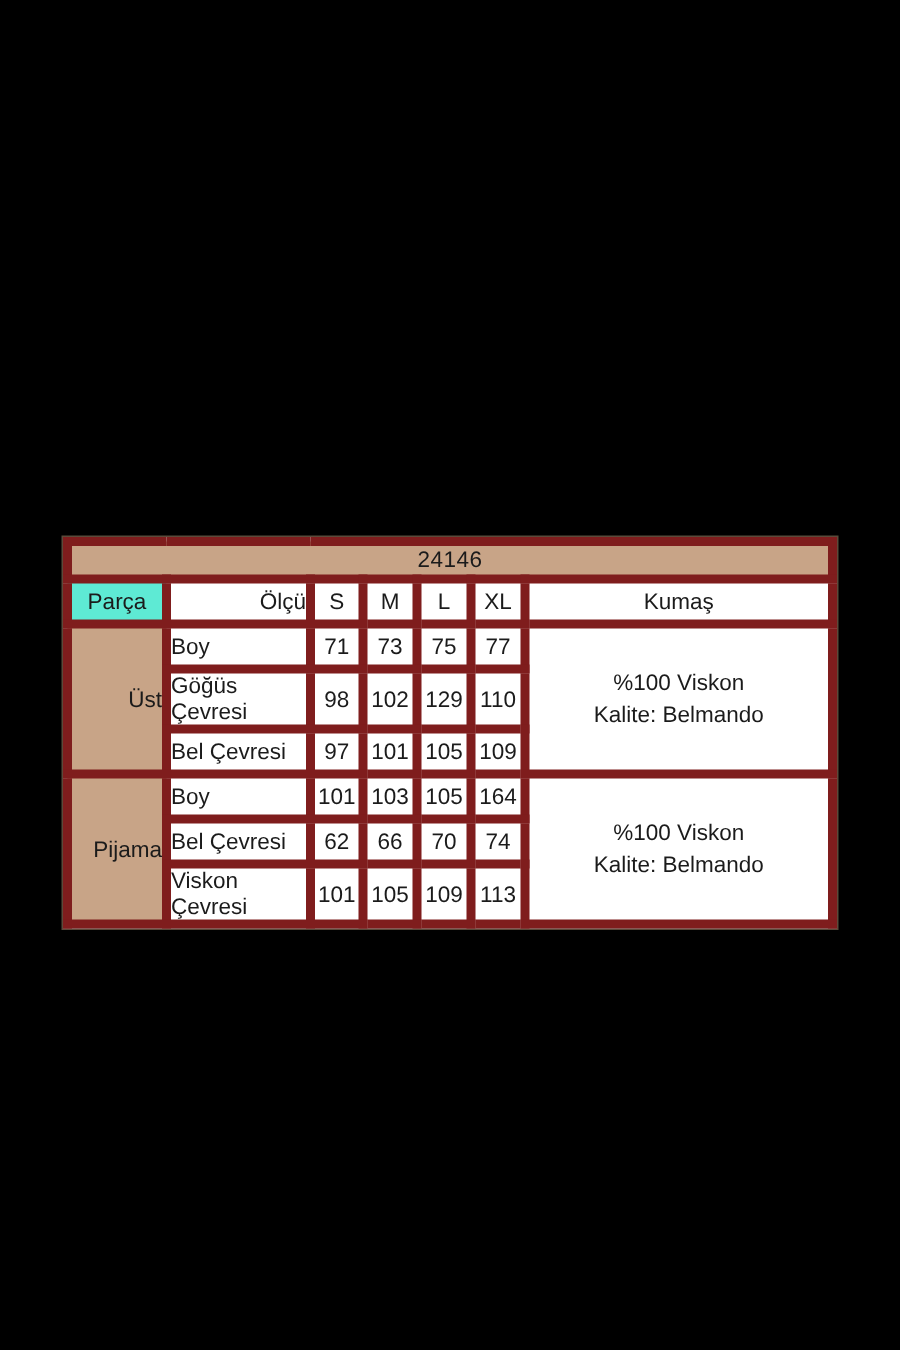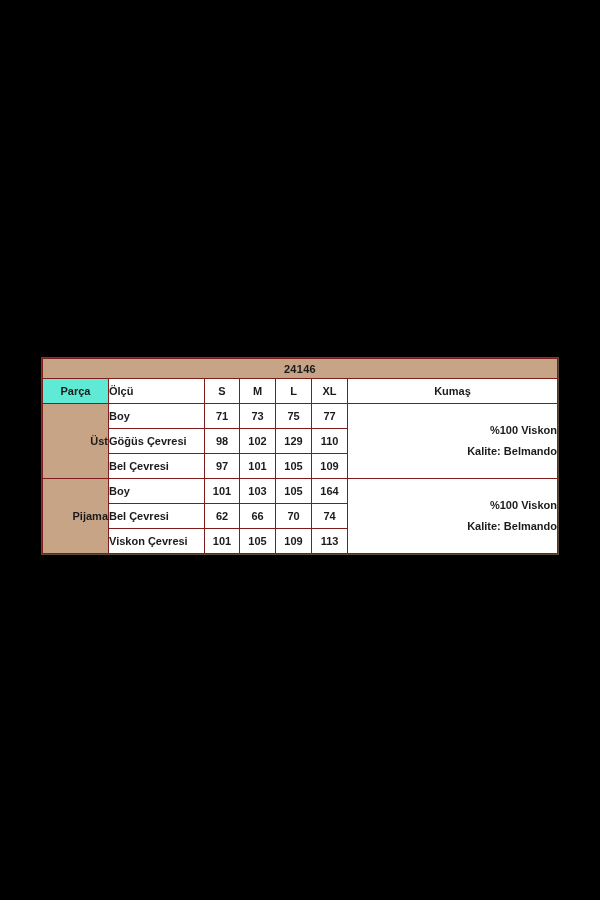--- a/index.html
+++ b/index.html
@@ -26,25 +26,25 @@
 
   table.size-table {
     border-collapse: collapse;
     width: 100%;
     table-layout: fixed;
     background: #ffffff;
   }
 
   table.size-table td,
   table.size-table th {
-    border: 1px solid #7f1d1d;
-    font-size: 11px;
+    border: 6px solid #7f1d1d;
+    font-size: 15px;
     color: #1b1b1b;
     padding: 0;
-    font-weight: bold;
+    font-weight: normal;
     vertical-align: middle;
   }
 
   
   .title-cell {
     background: #c8a487;
     text-align: center;
     font-weight: bold;
     font-size: 12px;
     height: 19px;
@@ -57,21 +57,21 @@
     background: #ffffff;
     text-align: center;
     font-weight: bold;
     font-size: 12px;
     height: 24px;
   }
   .hdr-parca {
     background: #5eead4;
   }
   .hdr-olcu {
-    text-align: left;
+    text-align: right;
     padding-left: 8px;
   }
 
   
   .group-label {
     background: #c8a487;
     text-align: right;
     font-weight: bold;
     font-size: 12px;
   }
@@ -85,21 +85,21 @@
   }
 
   
   .num {
     text-align: center;
     font-size: 11.5px;
   }
 
   
   .fabric {
-    text-align: right;
+    text-align: center;
     padding-left: 8px;
     font-size: 11.5px;
     line-height: 21px;
     vertical-align: middle;
   }
   .fabric div {
     white-space: nowrap;
   }
 
   .col-parca { width: 66px; }

